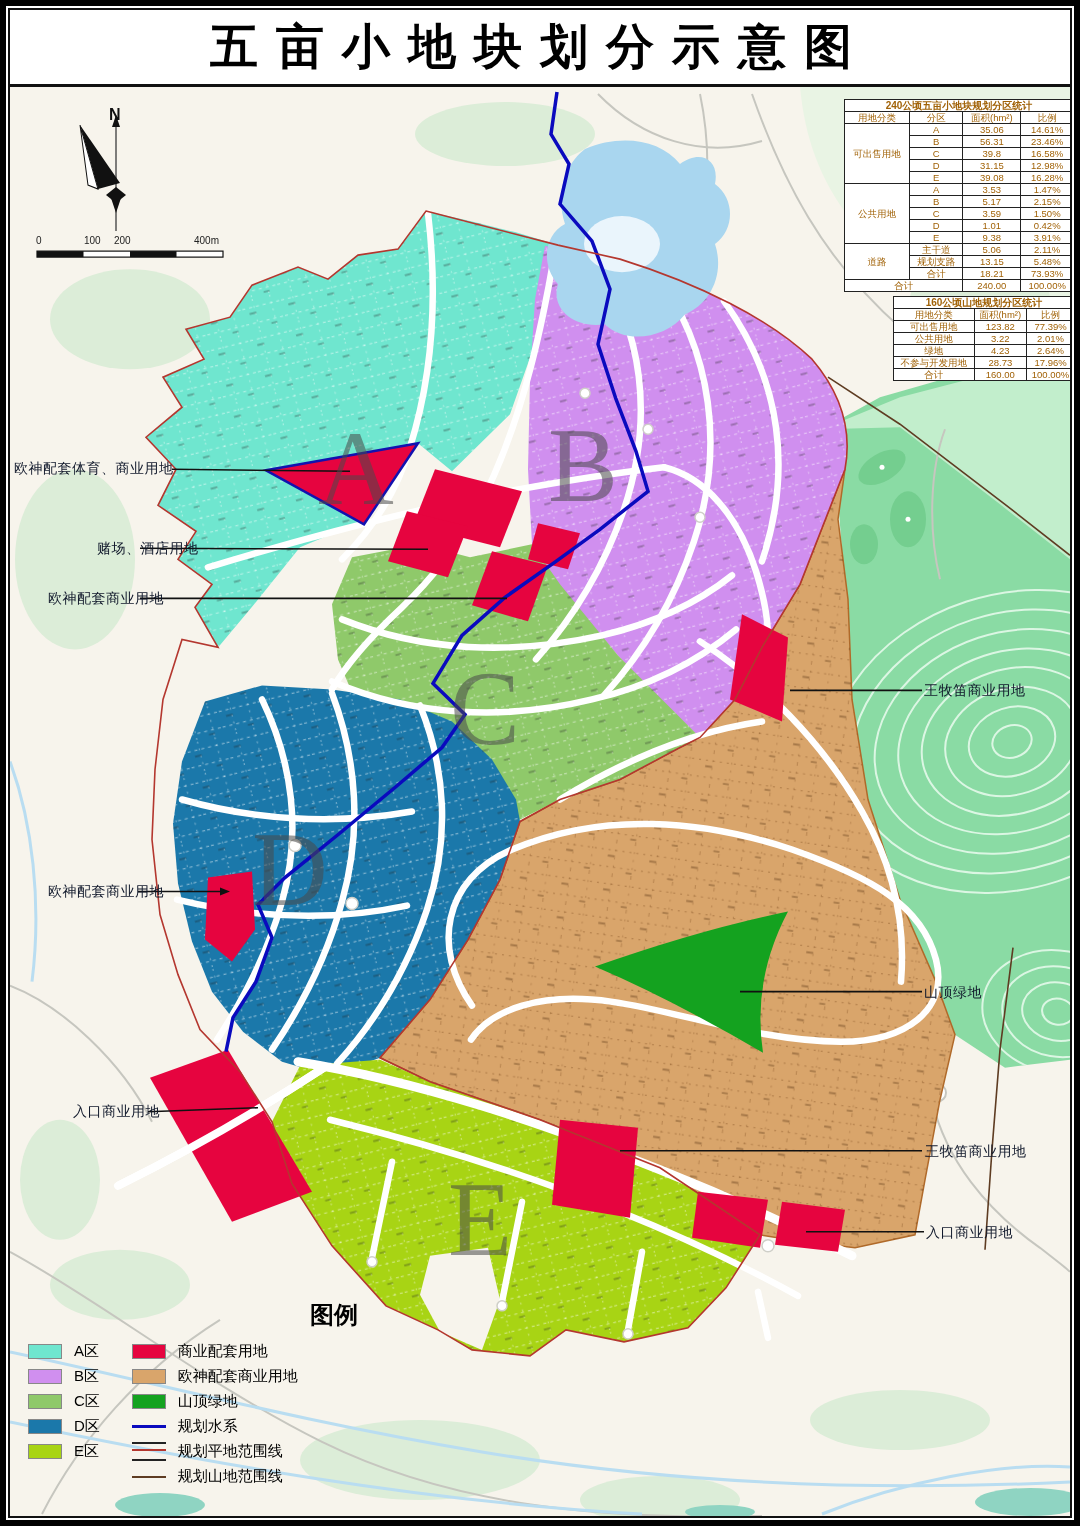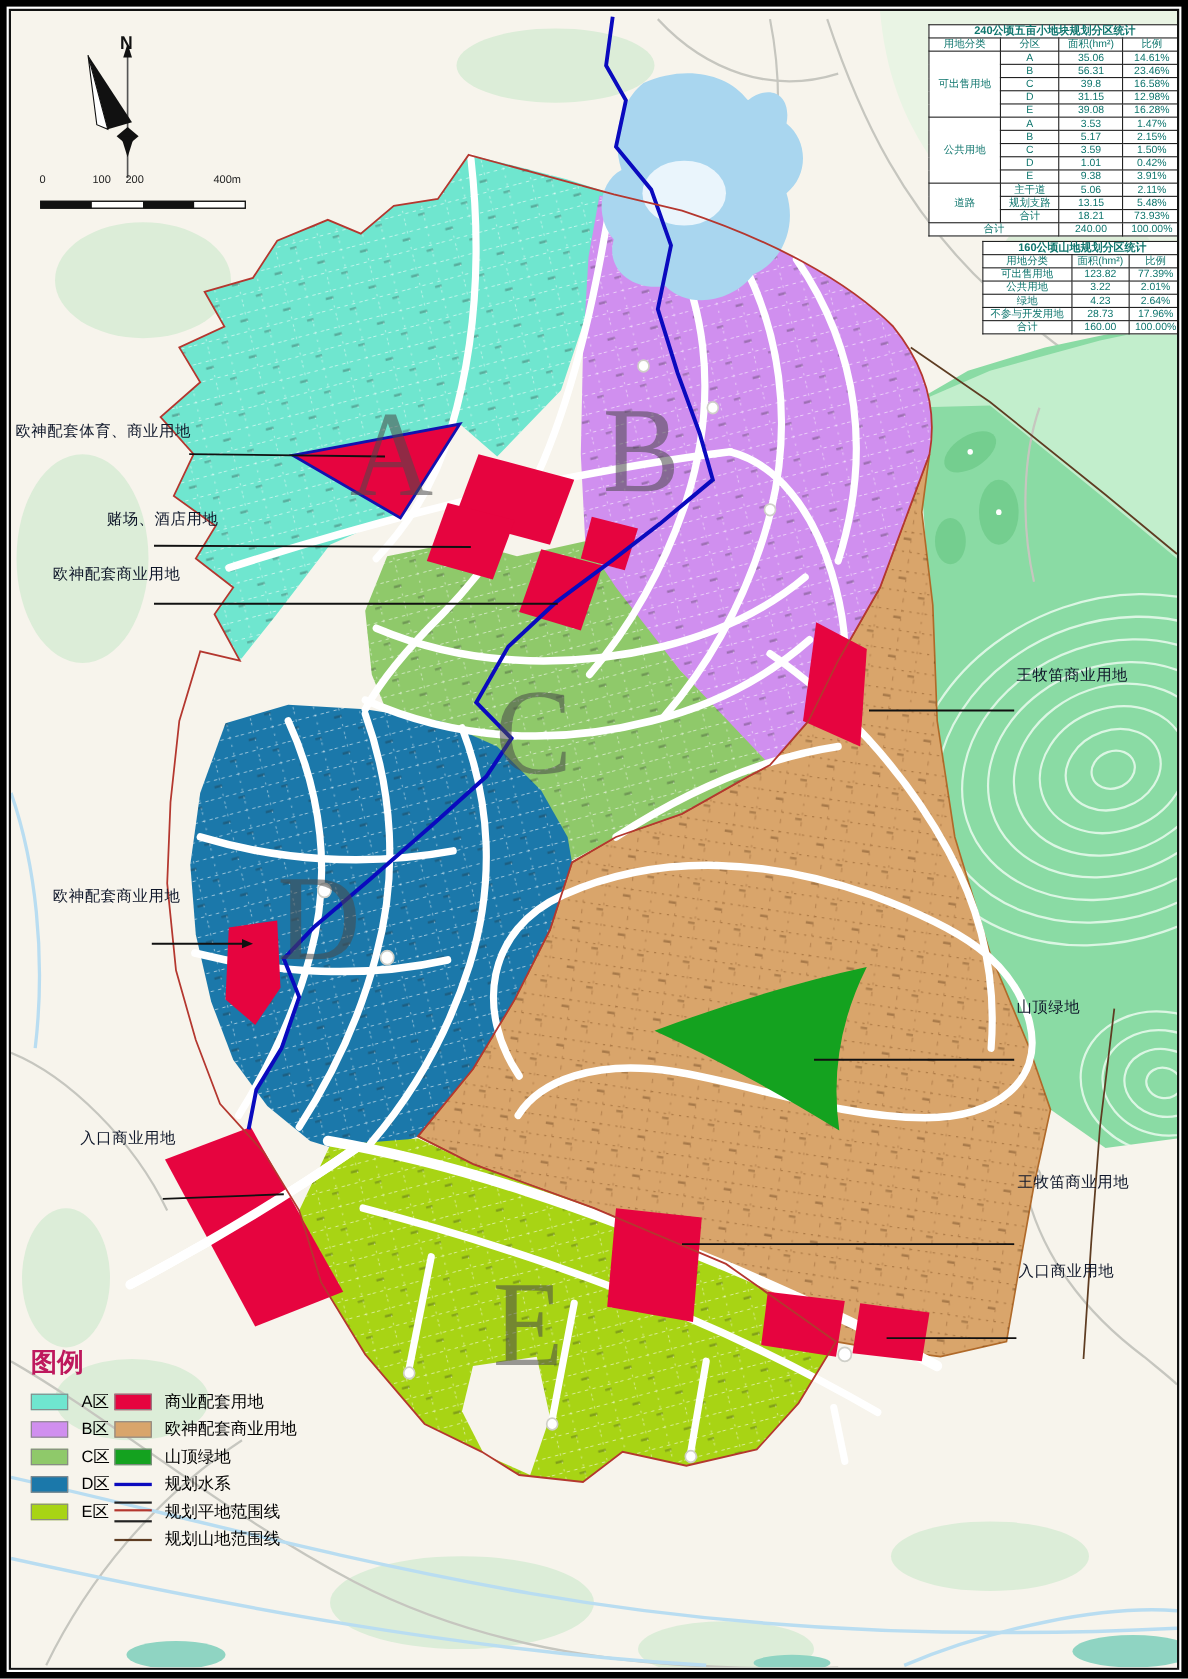--- a/index.html
+++ b/index.html
@@ -5,53 +5,56 @@
   html,body{margin:0;padding:0;background:#888;}
   .page{position:relative;width:1080px;height:1526px;background:#fff;box-sizing:border-box;
         border:6px solid #000;font-family:"Liberation Sans",sans-serif;}
   .inner{position:absolute;inset:2px;border:2px solid #111;display:flex;flex-direction:column;}
   .titlebar{height:74px;border-bottom:3px solid #111;display:flex;align-items:center;justify-content:center;background:#fff;}
   .titlebar h1{margin:0;font-size:48px;font-weight:bold;letter-spacing:18px;color:#000;white-space:nowrap;}
   .map{position:relative;flex:1;overflow:hidden;background:#F7F4EC;}
   .map svg.base{position:absolute;inset:0;width:100%;height:100%;}
 
   
-  .stats{position:absolute;background:#fff;border-collapse:collapse;color:#0f766e;}
+  .stats{position:absolute;background:#fff;border-collapse:collapse;color:#a16207;}
   .stats td{border:1px solid #222;font-size:9.5px;line-height:11px;text-align:center;padding:0 2px;white-space:nowrap;}
   .stats td.tt{font-size:10px;font-weight:bold;}
   #table240{left:834px;top:12px;width:230px;}
   #table160{left:883px;top:209px;width:182px;}
 
   
   .callout{position:absolute;font-size:14px;color:#0f172a;white-space:nowrap;letter-spacing:0.5px;}
 
   
   .scalelab{position:absolute;font-size:10px;color:#222;}
 
   
   .legend{position:absolute;left:18px;top:1212px;width:330px;}
-  .legend h2{margin:0 0 12px 0;font-size:24px;font-weight:bold;color:#be185d;}
-  .legcols{display:flex;gap:4px;}
+  .legend h2{margin:0 0 12px 16px;font-size:24px;font-weight:bold;color:#000000;text-align:right;}
+  .legcols{display:flex;gap:32px;}
   .legcol{display:flex;flex-direction:column;gap:9px;}
   .legrow{display:flex;align-items:center;gap:12px;height:16px;}
   .sw{width:34px;height:15px;border:1px solid #888;box-sizing:border-box;flex:0 0 auto;}
   .swline{width:34px;height:15px;position:relative;flex:0 0 auto;}
   .swline .ln{position:absolute;left:0;right:0;height:3px;}
   .legrow span{font-size:15px;color:#000;white-space:nowrap;}
   .flatline-swatch{border-top:2px solid #222;border-bottom:2px solid #222;}
   .flatline-swatch .mid{position:absolute;left:0;right:0;top:5px;height:2px;background:#B4372F;}
   .mtnline-swatch .ln{top:7px;height:2px;background:#5E3C22;}
   .water-swatch .ln{top:6px;background:#0A0ABE;}
 </style>
 </head>
 <body>
 
 <div class="page">
  <div class="inner">
 
+  <div class="titlebar">
+    <h1>五亩小地块划分示意图</h1>
+  </div>
 
   <div class="map">
 
    <svg class="base" viewBox="10 88 1060 1428" preserveAspectRatio="none">
     <defs>
       <pattern id="plots" width="40" height="32" patternUnits="userSpaceOnUse" patternTransform="rotate(-14)">
         <path d="M0 8 H40 M0 24 H40" stroke="rgba(255,255,255,0.55)" stroke-width="1" stroke-dasharray="3 4" fill="none"></path>
         <path d="M12 0 V32 M30 0 V32" stroke="rgba(255,255,255,0.45)" stroke-width="1" stroke-dasharray="2 5" fill="none"></path>
         <rect x="6" y="13" width="7" height="2" fill="rgba(30,30,30,0.30)"></rect>
         <rect x="25" y="27" width="6" height="2" fill="rgba(30,30,30,0.26)"></rect>

